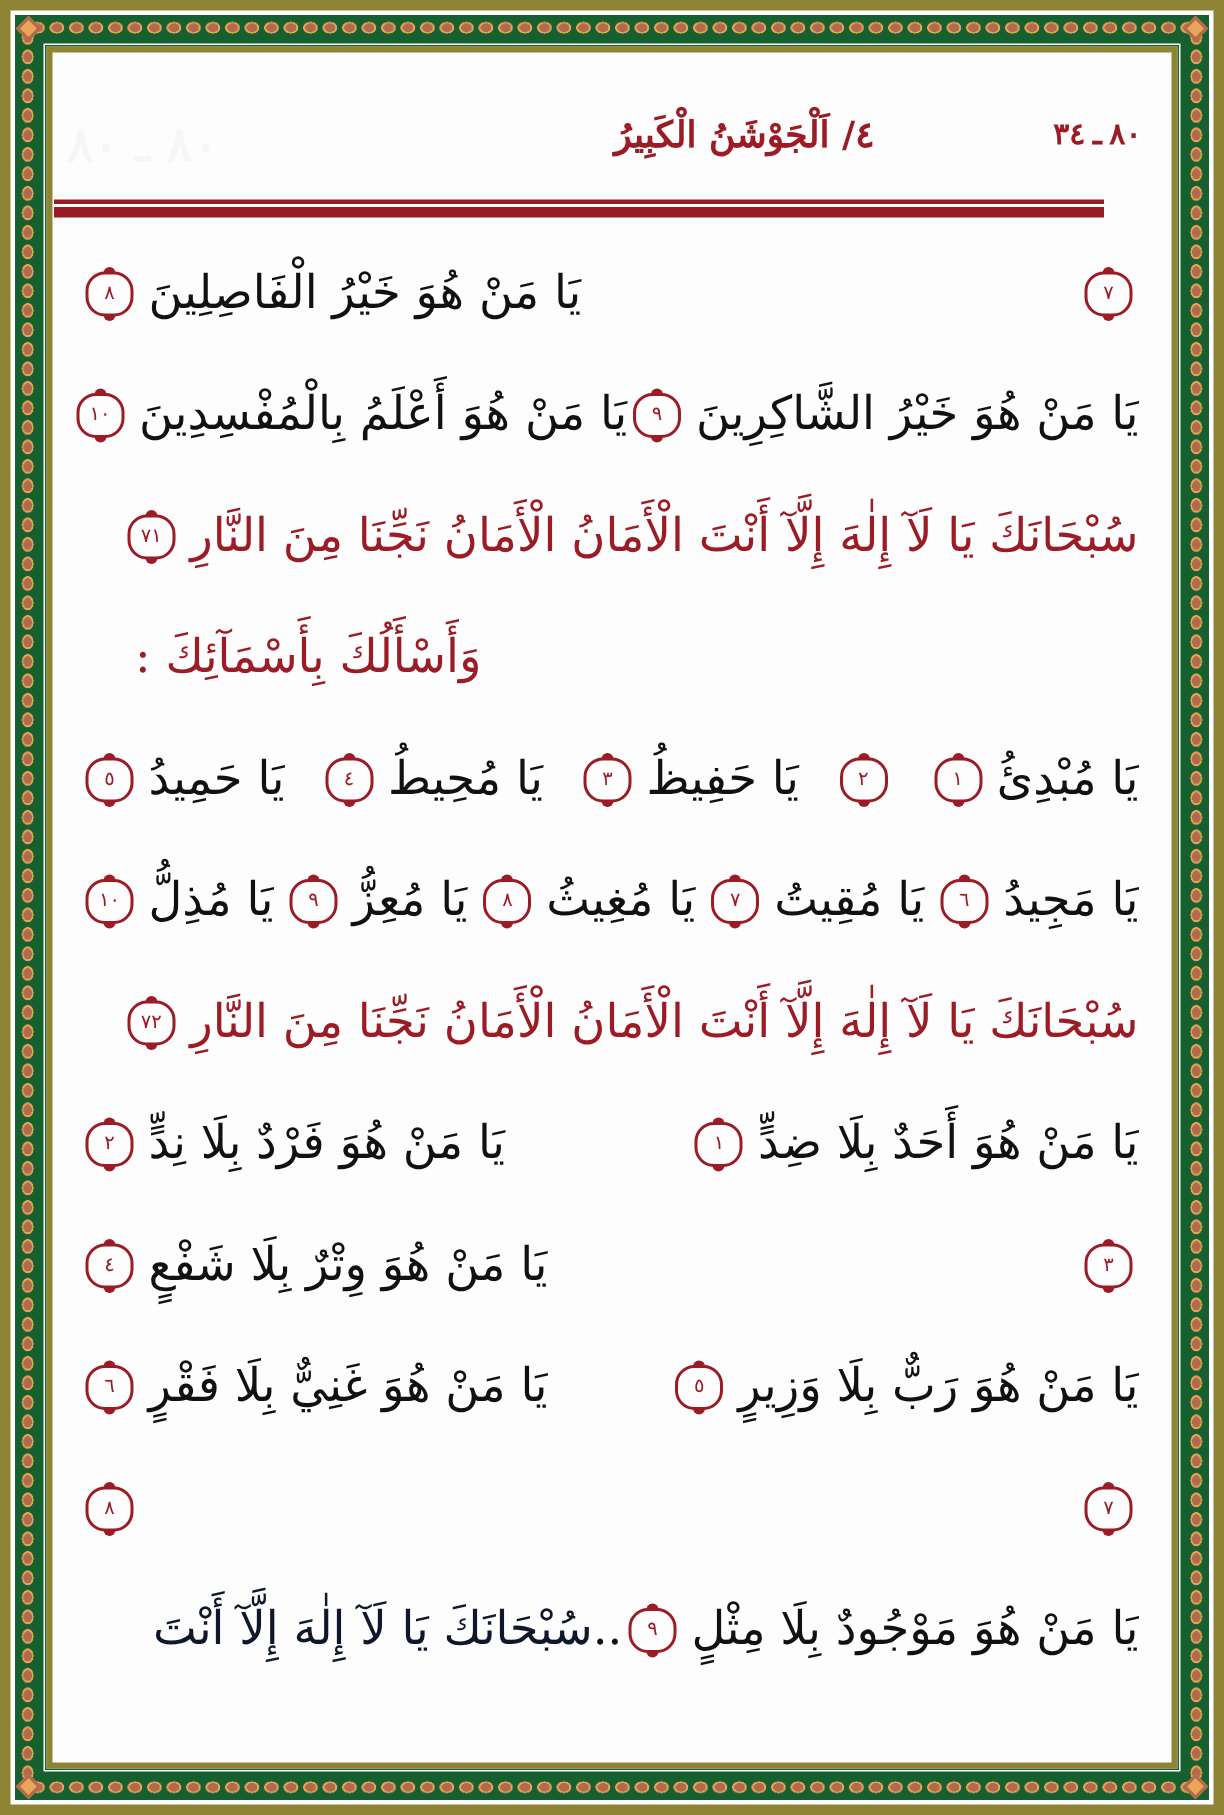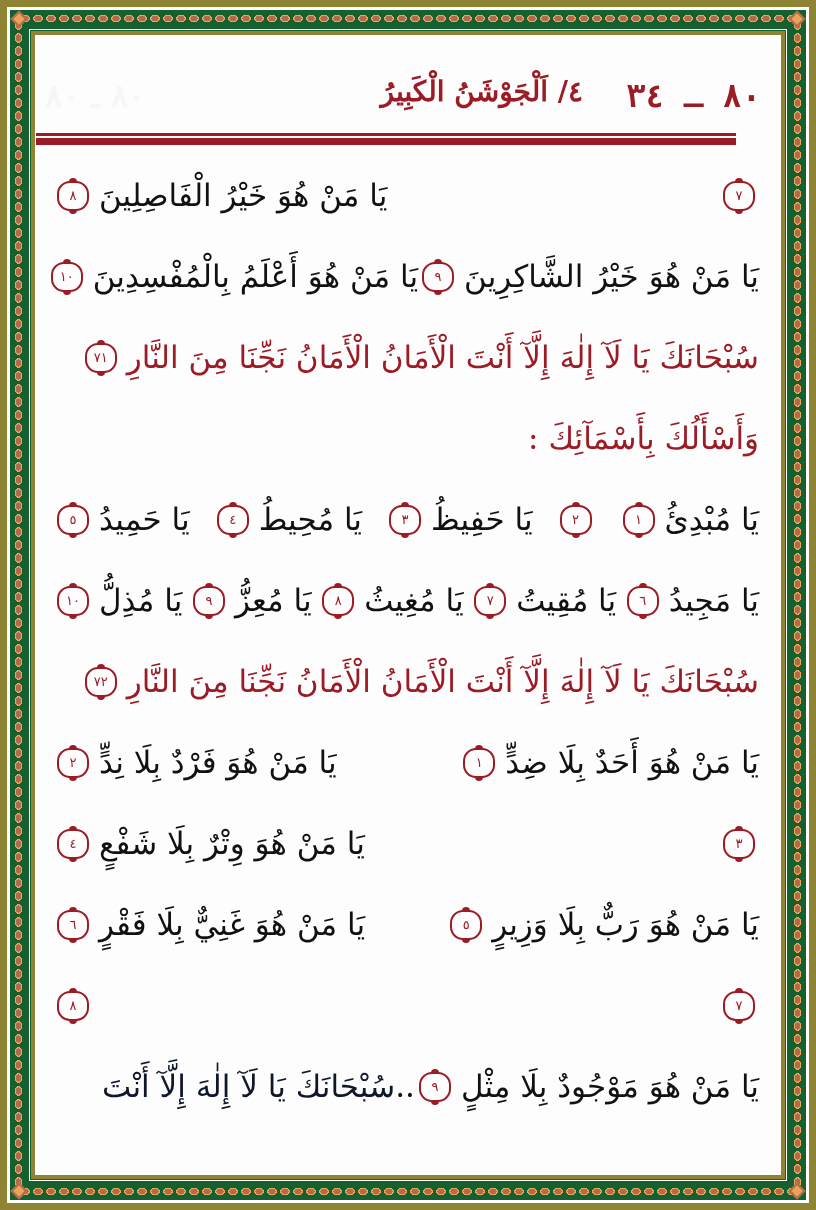--- a/index.html
+++ b/index.html
@@ -55,26 +55,26 @@
   .page {
     position: absolute; left: 35px; top: 35px; right: 35px; bottom: 35px;
     direction: rtl;
   }
   .header {
     position: absolute; left: 0; right: 0; top: 40px; height: 50px;
     color: #9c1c26;
   }
   .header-number {
     position: absolute; right: 20px; top: 2px;
-    font-family: Liberation Mono, monospace; font-weight: bold; font-size: 32px;
+    font-family: Liberation Serif, serif; font-weight: bold; font-size: 20px;
     direction: ltr; unicode-bidi: plaintext;
   }
   .header-title {
     position: absolute; right: 198px; top: 0px;
-    font-family: "DejaVu Serif", serif; font-weight: bold; font-size: 28px;
+    font-family: "DejaVu Serif", serif; font-weight: bold; font-size: 24px;
   }
   .header-ghost {
     position: absolute; left: 10px; top: 2px; color: #f6f6f6;
     font-family: "DejaVu Serif", serif; font-weight: bold; font-size: 32px;
     direction: ltr;
   }
   .rule-thin {
     position: absolute; left: 1px; right: 45px; top: 98px; height: 3px;
     background: #9c1c26;
   }
@@ -83,21 +83,21 @@
     background: #9c1c26;
   }
   .lines { position: absolute; left: 0; right: 0; top: 120px; }
   .line {
     height: 81px; line-height: 81px;
     padding: 0 22px 0 18px;
     font-family: "DejaVu Serif", serif; font-size: 31px;
     color: #111111; white-space: nowrap;
     display: flex; justify-content: space-between; align-items: center;
   }
-  .line.center { justify-content: flex-start; margin-left: 37px; }
+  .line.center { justify-content: flex-end; margin-left: 37px; }
   .line.red { color: #9c1c26; }
   .seg { display: inline-flex; align-items: center; gap: 6px; }
   .red-text { color: #0f172a; }
   .verse-num {
     display: inline-flex; align-items: center; justify-content: center;
     min-width: 22px; height: 26px; padding: 0 3px;
     border: 2px solid #9c1c26; border-radius: 13px;
     color: #9c1c26; font-family: "DejaVu Sans", sans-serif;
     font-size: 13px; line-height: 1;
     position: relative; margin: 0 4px;

